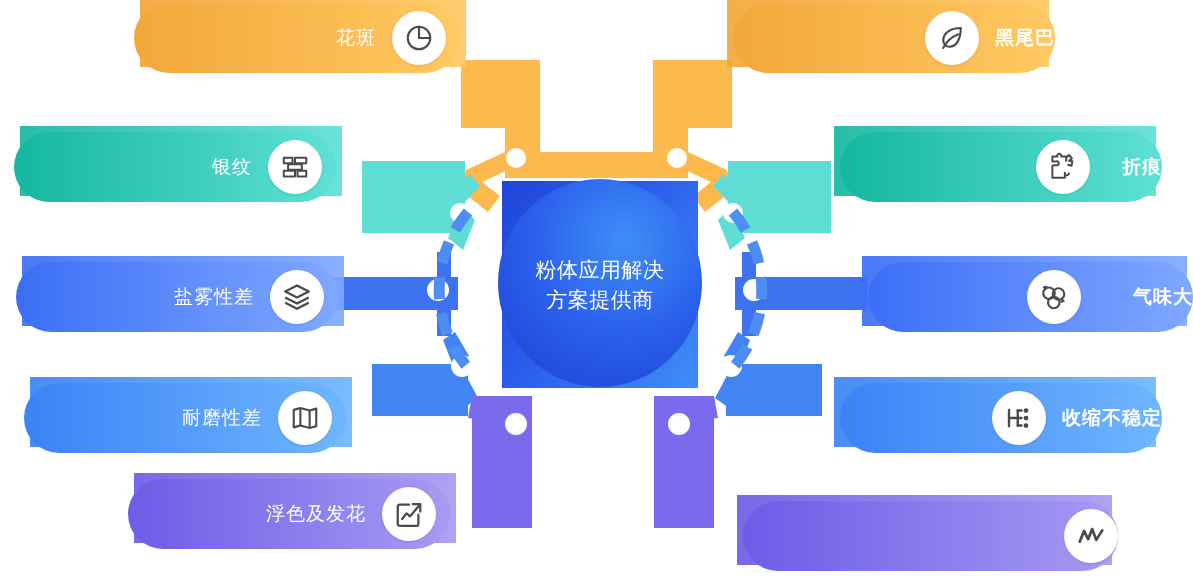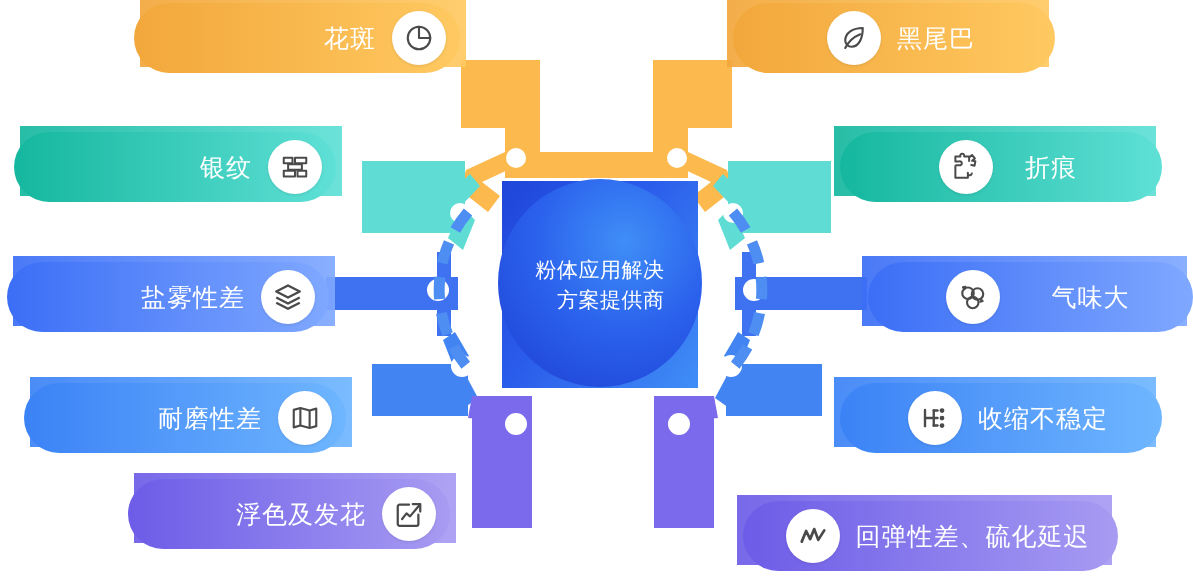--- a/index.html
+++ b/index.html
@@ -16,47 +16,47 @@
     background:linear-gradient(125deg,#1f46d8 0%,#2a5bea 42%,#3f8ef7 100%);
   }
   .center-circle{
     position:absolute;left:-4px;top:-2px;width:204px;height:208px;
     border-radius:50%;
     background:radial-gradient(circle at 62% 30%, #3f8ef7 0%, #2a60ec 48%, #1e3fd1 100%);
   }
   .center-label{
     position:absolute;left:0;top:0;width:196px;height:207px;
     display:flex;align-items:center;justify-content:center;
-    color:#ffffff;font-size:21px;line-height:30px;text-align:right;
+    color:#ffffff;font-size:21px;line-height:30px;text-align:center;
     letter-spacing:.5px;white-space:pre-line;
   }
 
   
   .pill{position:absolute;z-index:4;}
   .pill .backdrop{position:absolute;left:0;top:0;right:0;bottom:0;}
   .pill .body{
     position:absolute;left:0;top:0;right:0;bottom:0;
     border-radius:999px;display:flex;align-items:center;
     box-sizing:border-box;
   }
   .pill .label{
-    color:#ffffff;font-size:25px;letter-spacing:1px;white-space:nowrap;
+    color:#ffffff;font-size:19px;letter-spacing:1px;white-space:nowrap;
   }
   .badge{
     width:54px;height:54px;border-radius:50%;background:#ffffff;
     display:flex;align-items:center;justify-content:center;flex:0 0 auto;
     box-shadow:0 1px 3px rgba(0,0,0,.10);
   }
   .badge svg{display:block;}
 
   
   .pill.align-right .body{justify-content:flex-end;padding-right:14px;}
   .pill.align-right .label{margin-right:16px;}
   
-  .pill.align-left .body{justify-content:center;padding-left:14px;}
+  .pill.align-left .body{justify-content:flex-end;padding-left:14px;font-weight:bold;}
   .pill.align-left .label{margin-left:16px;}
 </style>
 </head>
 <body>
 
 <div id="stage">
 
   <svg id="connectors" viewBox="0 0 1193 577" width="1193" height="577">
     <g>
       <path d="M461,60 L540,60 L540,152 L620,152 L620,178 L505,178 L505,128 L461,128 Z" fill="#FCB94D"></path>
@@ -175,21 +175,21 @@
           <span class="badge">
             <svg width="30" height="30" viewBox="0 0 24 24" fill="none" stroke="#4a4a4a" stroke-width="1.6" stroke-linejoin="round">
               <path d="M3.5 10.5h3a1.6 1.6 0 1 0 0-3h-3v-4h4a1.6 1.6 0 1 1 3 0h4v4.2"></path>
               <path d="M3.5 10.5v10h10v-4a1.6 1.6 0 1 0 3 0"></path>
               <path d="M14.2 4.6l2.6-2.2 2.3 2.7-2.2 1.9 2.6.4-.7 3.6-3.2-.8"></path>
             </svg>
           </span>
           <span class="label">折痕</span>
         </div>
       </div>
-      <div class="pill align-right" style="left: 7px; top: 262px; width: 322px; height: 70px;">
+      <div class="pill align-right" style="left: 16px; top: 262px; width: 322px; height: 70px;">
         <div class="backdrop" style="inset: -6px -6px 6px 6px; background: linear-gradient(90deg, rgb(59, 110, 246), rgb(127, 168, 255)); opacity: 0.92;"></div>
         <div class="body" style="background: linear-gradient(90deg, rgb(59, 110, 246) 0%, rgb(127, 168, 255) 100%);">
           <span class="label">盐雾性差</span>
           <span class="badge">
             <svg width="30" height="30" viewBox="0 0 24 24" fill="none" stroke="#4a4a4a" stroke-width="1.9" stroke-linejoin="round">
               <path d="M12 2.8 2.6 7.6 12 12.4l9.4-4.8z"></path>
               <path d="M2.6 12.4 12 17.2l9.4-4.8"></path>
               <path d="M2.6 16.6 12 21.4l9.4-4.8"></path>
             </svg>
           </span>
@@ -255,18 +255,17 @@
         </div>
       </div>
       <div class="pill align-left" style="left: 743px; top: 501px; width: 375px; height: 70px;">
         <div class="backdrop" style="inset: -6px 6px 6px -6px; background: linear-gradient(90deg, rgb(108, 92, 231), rgb(167, 155, 242)); opacity: 0.92;"></div>
         <div class="body" style="background: linear-gradient(90deg, rgb(108, 92, 231) 0%, rgb(167, 155, 242) 100%);">
           <span class="badge">
             <svg width="30" height="30" viewBox="0 0 24 24" fill="none" stroke="#4a4a4a" stroke-width="2.2" stroke-linecap="round" stroke-linejoin="round">
               <path d="M3 16.5 6.5 8l3.2 6.5L13 6.5l3.2 8.6L21 7.5"></path>
             </svg>
           </span>
-          <span class="label">回弹性差、硫化延迟</span>
         </div>
       </div>
     </div>
 
 </div>
 
 </body></html>

